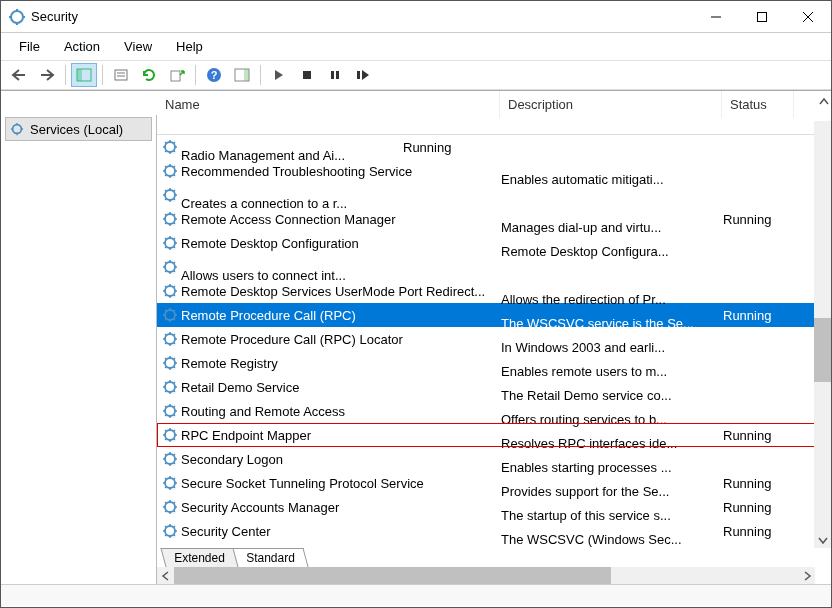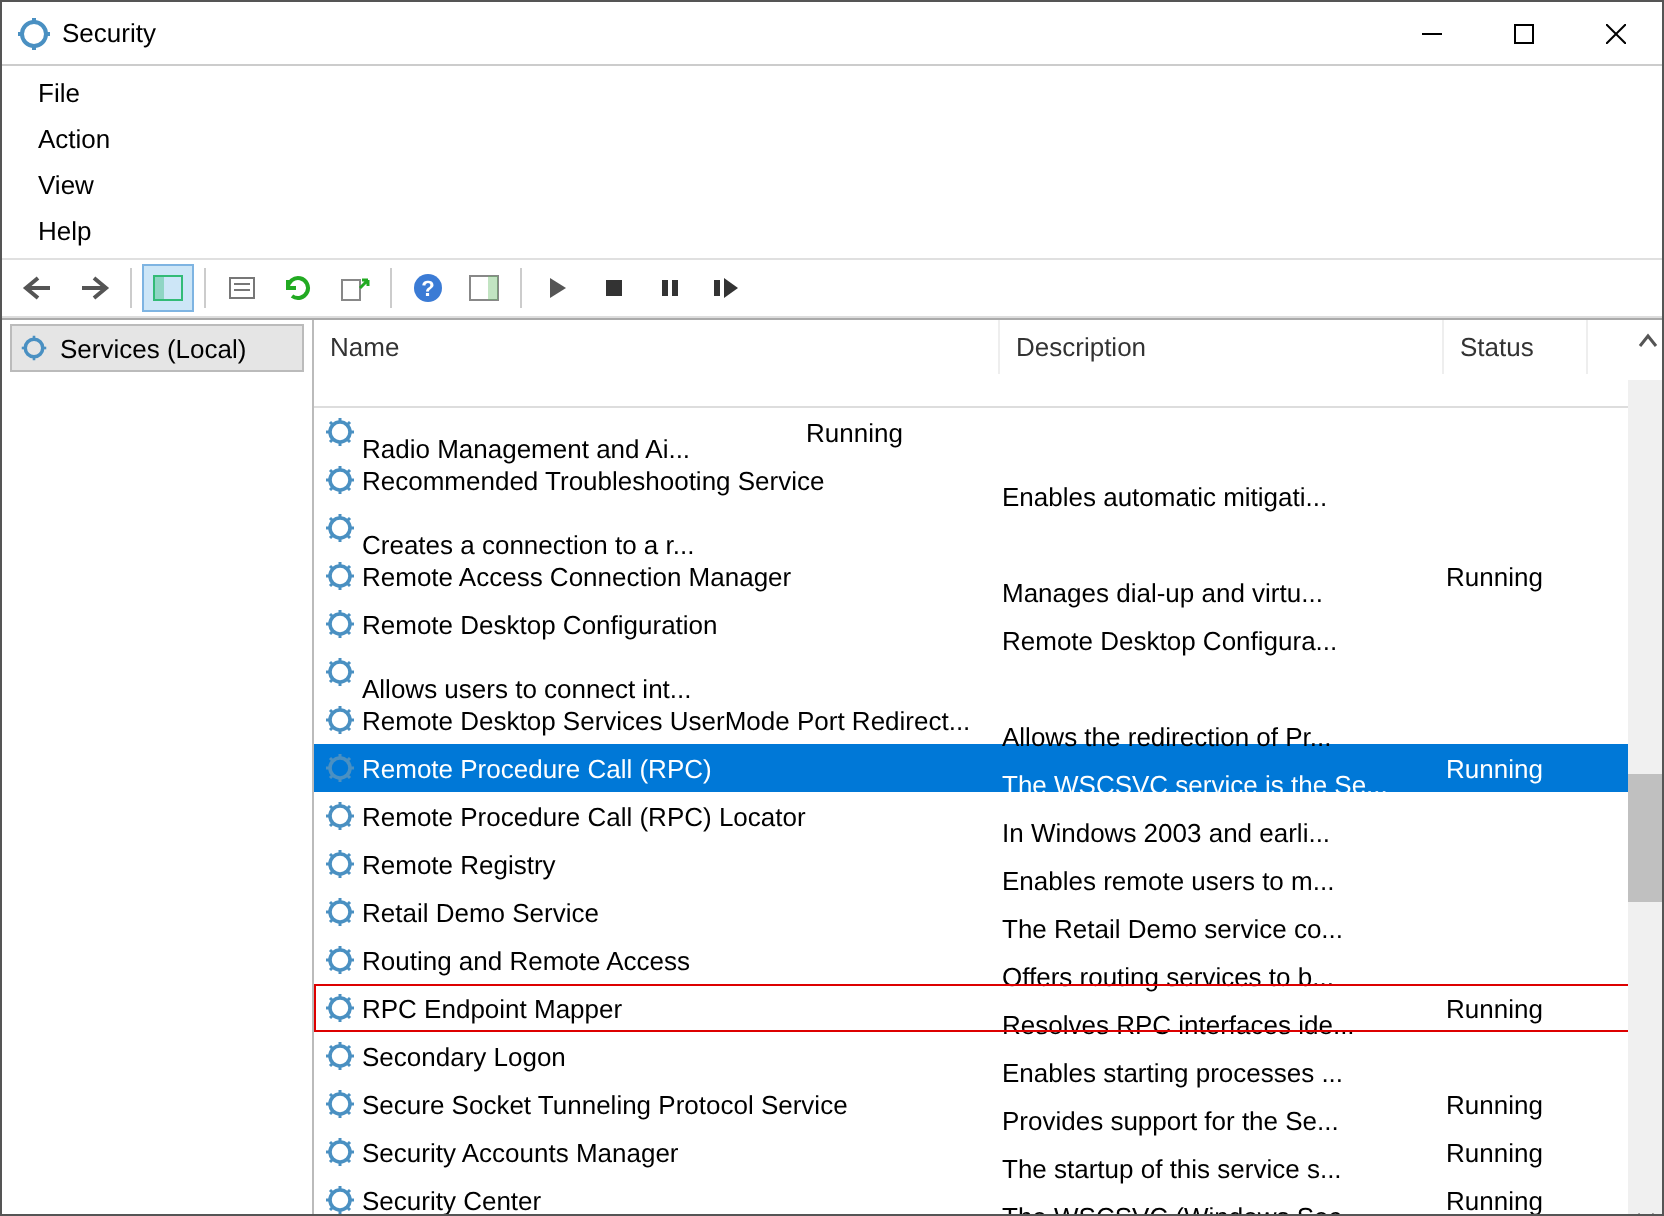--- a/index.html
+++ b/index.html
@@ -2,28 +2,28 @@
 <html><head>
 <meta charset="utf-8">
 <style>
   * { box-sizing: border-box; font-family: "Segoe UI", Arial, sans-serif; }
   body { margin:0; background:#fff; width:832px; height:608px; overflow:hidden; position:relative; border:1px solid #555; }
   .titlebar { display:flex; align-items:center; height:32px; padding:0 0 0 8px; border-bottom:1px solid #ccc;}
   .titlebar .app-icon { width:16px; height:16px; margin-right:6px; display:flex; align-items:center; justify-content:center;}
   .titlebar .title { font-size:13px; color:#000; flex:1; }
   .title-controls { display:flex; align-items:center; }
   .title-controls .tc { width:46px; height:32px; display:flex; align-items:center; justify-content:center; }
-  .menubar { display:flex; padding:2px 6px; font-size:13px; gap:0;flex-direction:column; }
+  .menubar { display:flex; padding:2px 6px; font-size:13px; gap:0; }
   .menubar .mitem { padding:4px 12px; }
   .toolbar { display:flex; align-items:center; padding:2px 4px; border-top:1px solid #e0e0e0; border-bottom:1px solid #ddd; height:30px; gap:0;}
   .toolbar .tbtn { width:26px; height:24px; display:flex; align-items:center; justify-content:center; margin:0 1px; border:1px solid transparent;}
   .toolbar .tbtn.active { background:#cde6f7; border:1px solid #7eb4e2; }
   .toolbar .sep { width:1px; height:20px; background:#ccc; margin:0 4px;}
   .content { display:flex; height:calc(100% - 32px - 28px - 30px - 22px); border-top:1px solid #aaa;}
-  .left-pane { width:156px; border-right:1px solid #bbb; padding:2px 4px;}
+  .left-pane { width:156px; border-right:1px solid #bbb; padding:2px 4px;margin-top:24px;}
   .left-pane .node { display:flex; align-items:center; font-size:13px; padding:3px 4px; background:#e5e5e5; border:1px solid #bbb;}
   .left-pane .node .gear { width:16px; height:16px; margin-right:4px; display:flex; align-items:center;}
   .right-pane { flex:1; display:flex; flex-direction:column; position:relative; overflow:hidden; }
   .grid-header { display:flex; border-bottom:1px solid #ddd; font-size:13px; color:#333; background:#fff; height:44px; align-items:flex-start; position:relative;}
   .grid-header .col { padding:6px 8px; border-right:1px solid #eee; }
   .col-name { width:343px; }
   .col-desc { width:222px; }
   .col-status { width:72px; }
   .grid-body { overflow:hidden; position:relative; flex:1;}
   .row { display:flex; align-items:center; font-size:13px; height:24px; padding-left:4px; }

